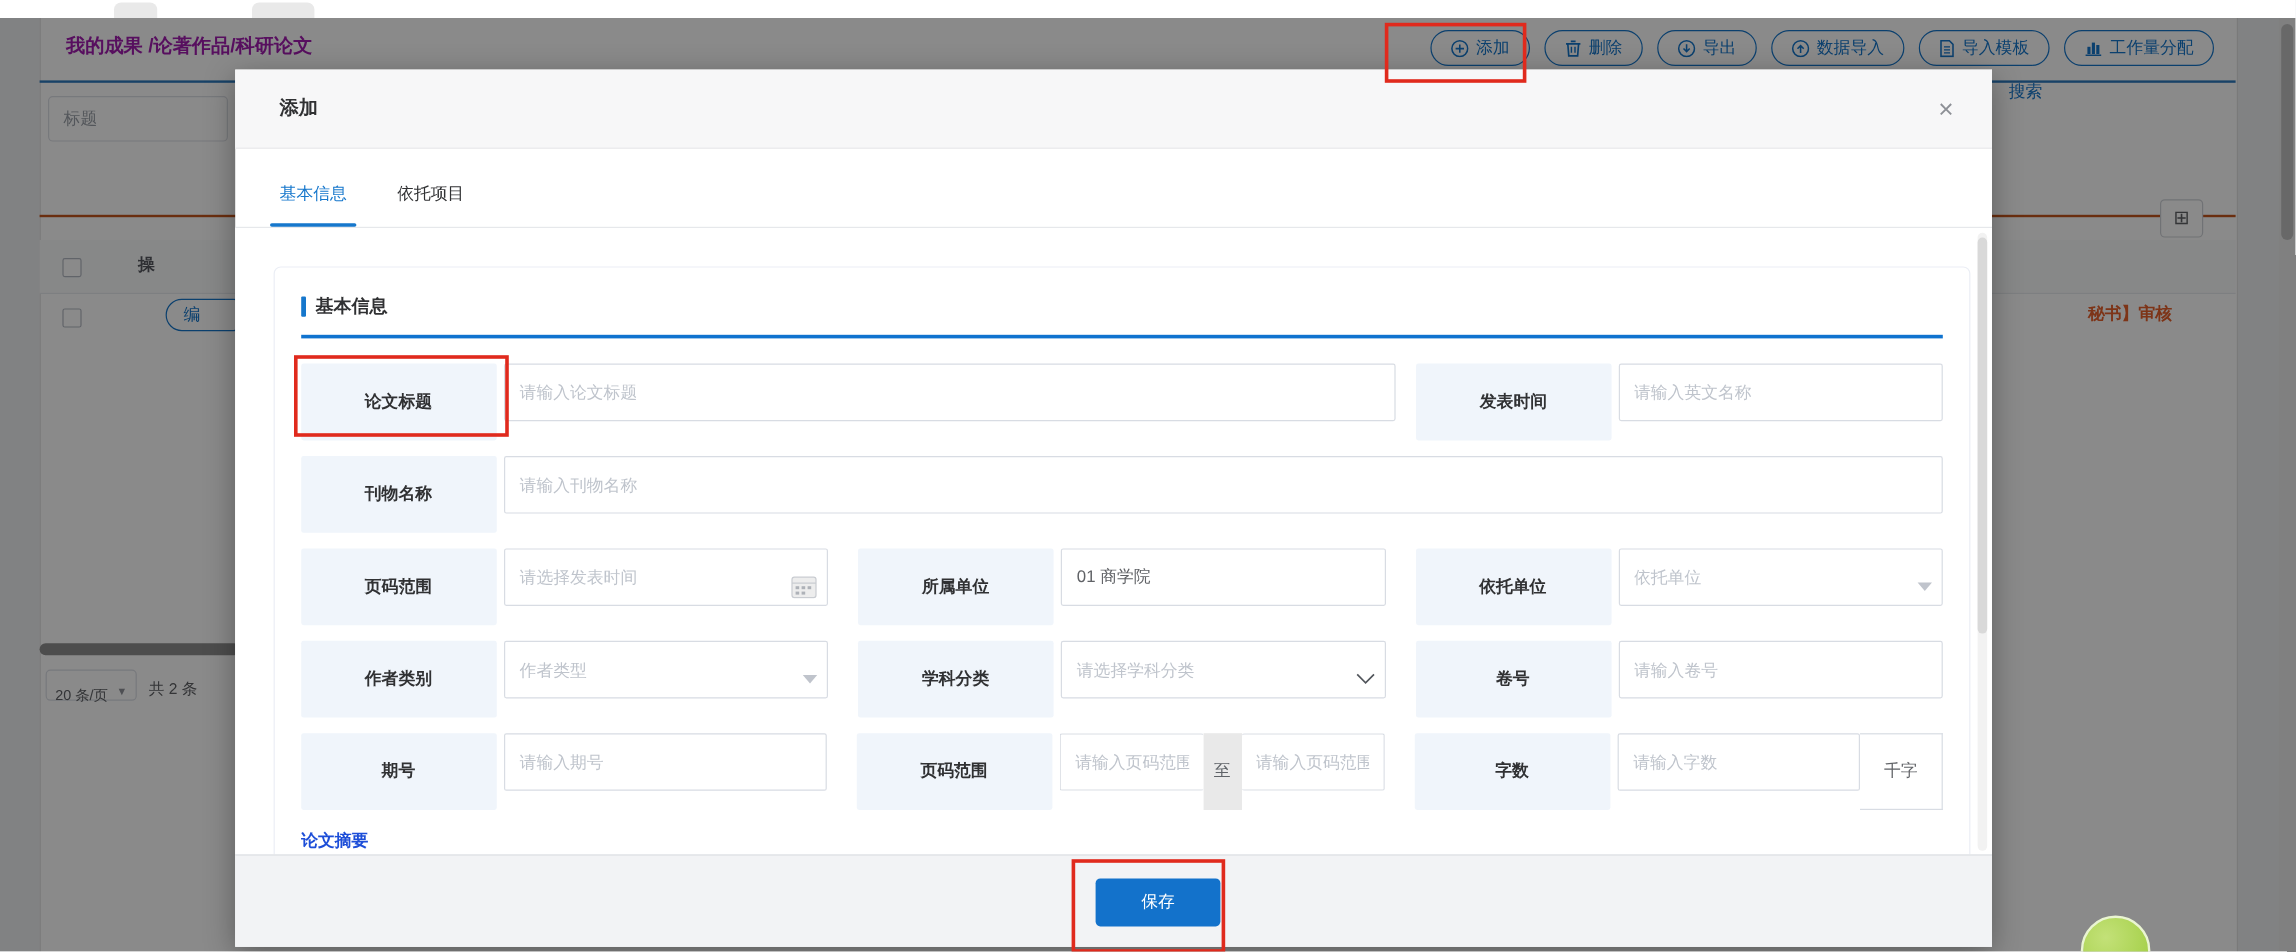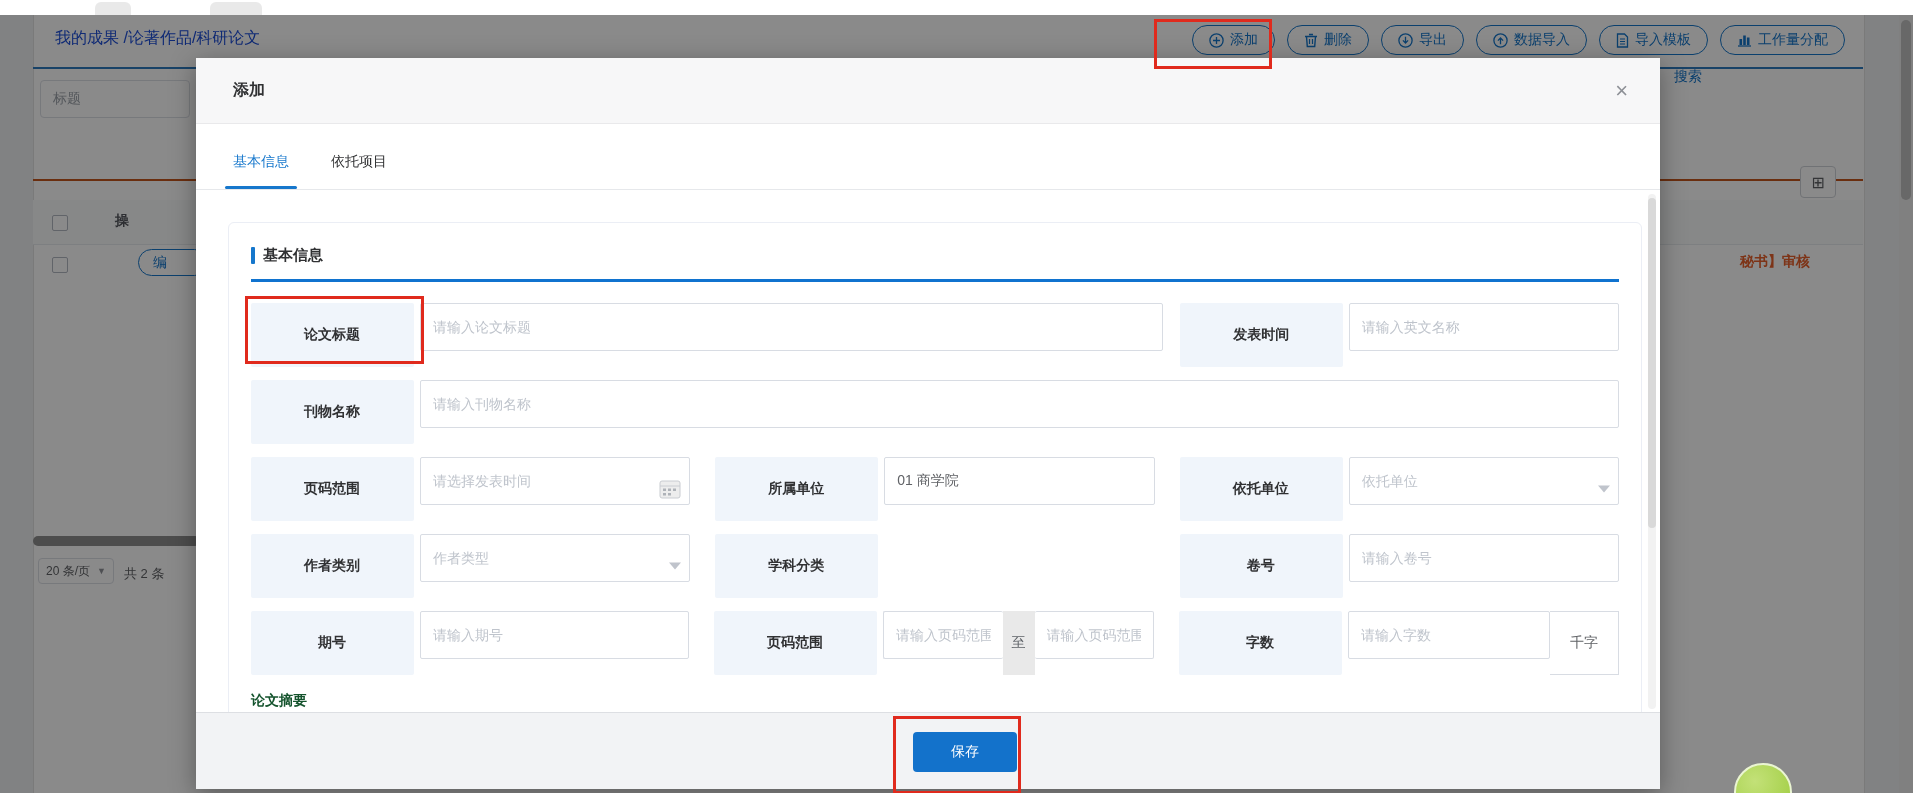--- a/index.html
+++ b/index.html
@@ -6,41 +6,41 @@
   body{width:1913px;height:793px;overflow:hidden;position:relative;
        font-family:"Liberation Sans","DejaVu Sans",sans-serif;background:#eef0f2;font-size:14px;color:#303133}
   .abs{position:absolute}
 
   
   .topstrip{left:0;top:0;width:1913px;height:15px;background:#fff;z-index:1}
   .btab{position:absolute;top:2px;height:13px;background:#e9e9e9;border-radius:6px 6px 0 0}
 
   
   .pagecard{left:33px;top:15px;width:1830px;height:778px;background:#fff;border-left:1px solid #e2e2e2;border-right:1px solid #e2e2e2;z-index:1}
-  .pagetitle{left:55px;top:28px;font-size:16px;font-weight:normal;color:#1d4ed8;z-index:1}
+  .pagetitle{left:55px;top:28px;font-size:16px;font-weight:bold;color:#a21caf;z-index:1}
   .titleline{left:33px;top:67px;width:1830px;height:2px;background:#2e7bbf;z-index:1}
   .toolbar{left:1000px;top:25px;width:845px;height:32px;display:flex;justify-content:flex-end;gap:12px;z-index:1}
   .pill{display:inline-flex;align-items:center;gap:6px;height:30px;padding:0 16px;border:1px solid #1677cc;
         border-radius:16px;color:#1677cc;background:#fff;font-size:14px;white-space:nowrap;cursor:pointer}
   .pill svg{display:block}
   .searchbox{left:40px;top:80px;width:150px;height:38px;border:1px solid #dcdfe6;border-radius:4px;background:#fff;
              display:flex;align-items:center;padding:0 12px;color:#9aa0a8;z-index:1;box-sizing:border-box}
   .searchlink{left:1674px;top:68px;color:#1677cc;font-size:14px;z-index:1}
   .orangeline{left:33px;top:179px;width:1830px;height:2px;background:#c4551c;z-index:1}
   .gridbtn{left:1800px;top:166px;width:34px;height:30px;border:1px solid #d0d3d8;border-radius:4px;background:#fff;
            display:flex;align-items:center;justify-content:center;color:#606266;font-size:16px;z-index:1}
   .thead-row{left:33px;top:200px;width:1830px;height:44px;background:#fafbfc;border-bottom:1px solid #e8eaee;z-index:1}
   .cb{width:14px;height:14px;border:1px solid #b4b9c2;border-radius:2px;background:#fff;z-index:1}
   .ophead{left:115px;top:212px;font-weight:bold;color:#55585e;z-index:1}
   .editpill{left:138px;top:249px;width:70px;height:27px;border:1px solid #1677cc;border-radius:14px;color:#1677cc;
             background:#fff;display:flex;align-items:center;padding-left:14px;box-sizing:border-box;z-index:1}
   .audit{left:1740px;top:253px;font-weight:bold;color:#e8602c;font-size:14px;z-index:1}
   .hscroll{left:33px;top:536px;width:167px;height:10px;background:#8f8f8f;border-radius:5px;z-index:1}
   .psize{left:38px;top:558px;width:76px;height:16px;border:1px solid #dcdfe6;border-radius:4px;background:#fff;
-         display:flex;align-items:center;justify-content:space-between;padding:12px 7px;font-size:12px;color:#606266;box-sizing:border-box;z-index:1}
+         display:flex;align-items:flex-start;justify-content:space-between;padding:12px 7px;font-size:12px;color:#606266;box-sizing:border-box;z-index:1}
   .ptotal{left:124px;top:565px;font-size:13px;color:#606266;z-index:1}
   .vscroll{left:1899px;top:15px;width:14px;height:778px;background:#ededed;z-index:1}
   .vthumb{left:1901px;top:20px;width:10px;height:180px;background:#c0c0c0;border-radius:5px;z-index:1}
 
   
   .overlay{left:0;top:15px;width:1913px;height:778px;background:rgba(0,0,0,0.46);z-index:2}
 
   
   .modal{left:196px;top:58px;width:1464px;height:731px;background:#fff;z-index:3;
          box-shadow:0 6px 24px rgba(0,0,0,.35);display:flex;flex-direction:column}
@@ -68,21 +68,21 @@
           justify-content:center;font-weight:bold;color:#303133;font-size:14px}
   .star{color:#f1483c;font-style:normal;margin-left:1px;position:relative;top:-2px;font-weight:bold}
   .fctl{flex:1;display:flex;min-width:0;position:relative}
   .fctl input{flex:1;min-width:0;height:48px;border:1px solid #d8dce3;border-radius:2px;padding:0 12px;font-size:14px;
               color:#606266;box-sizing:border-box;outline:none;font-family:inherit;background:#fff}
   .fctl input::placeholder, textarea::placeholder{color:#bfc4cc;opacity:1}
   .icon-in{position:absolute;right:9px;top:50%;transform:translateY(-50%);pointer-events:auto;display:flex;align-items:center}
   .caret-solid{width:0;height:0;border-left:6px solid transparent;border-right:6px solid transparent;border-top:7px solid #c0c4cc}
   .sepbox{width:32px;flex:none;background:#e9e9e9;display:flex;align-items:center;justify-content:center;color:#5f6368;font-size:14px}
   .unitbox{width:68px;flex:none;border:1px solid #d8dce3;border-left:none;display:flex;align-items:center;justify-content:center;color:#606266}
-  .abslabel{font-size:14px;font-weight:bold;color:#14532d;margin:17px 0 8px 0}
+  .abslabel{font-size:14px;font-weight:bold;color:#1d4ed8;margin:17px 0 8px 0}
   .abstextarea{width:1370px;height:120px;border:1px solid #d8dce3;border-radius:2px;padding:12px;box-sizing:border-box;
                font-size:20px;font-family:Liberation Mono, monospace;color:#0f172a;resize:none;outline:none}
   .mscroll{position:absolute;right:4px;top:4px;width:8px;height:515px;background:#f2f2f2;border-radius:4px}
   .mthumb{position:absolute;right:4px;top:8px;width:8px;height:330px;background:#d9d9d9;border-radius:4px}
   .mfoot{height:76px;flex:none;background:#f2f3f5;border-top:1px solid #dddfe3;position:relative}
   .savebtn{position:absolute;left:717px;top:19px;width:104px;height:40px;background:#1372cb;color:#fff;border:none;
            border-radius:4px;font-size:14px;font-family:inherit;cursor:pointer}
 
   
   .redbox{border:3px solid #e02a1d;z-index:4;pointer-events:none}
@@ -287,20 +287,28 @@
             <span class="icon-in">
                 <span class="caret-solid"></span>
               </span>
           </div>
         </div>
         <div class="cell">
           <div class="flabel">
               <span>学科分类</span>
               <i class="star"></i>
             </div>
+          <div class="fctl">
+            <input placeholder="请选择学科分类" style="">
+            <span class="icon-in">
+              <svg width="16" height="10" viewBox="0 0 16 10">
+                  <path d="M1 1l7 7 7-7" fill="none" stroke="#52565c" stroke-width="1.4"></path>
+                </svg>
+            </span>
+          </div>
         </div>
         <div class="cell">
           <div class="flabel">
               <span>卷号</span>
               <i class="star"></i>
             </div>
           <div class="fctl">
               <input placeholder="请输入卷号" style="">
             </div>
         </div>

